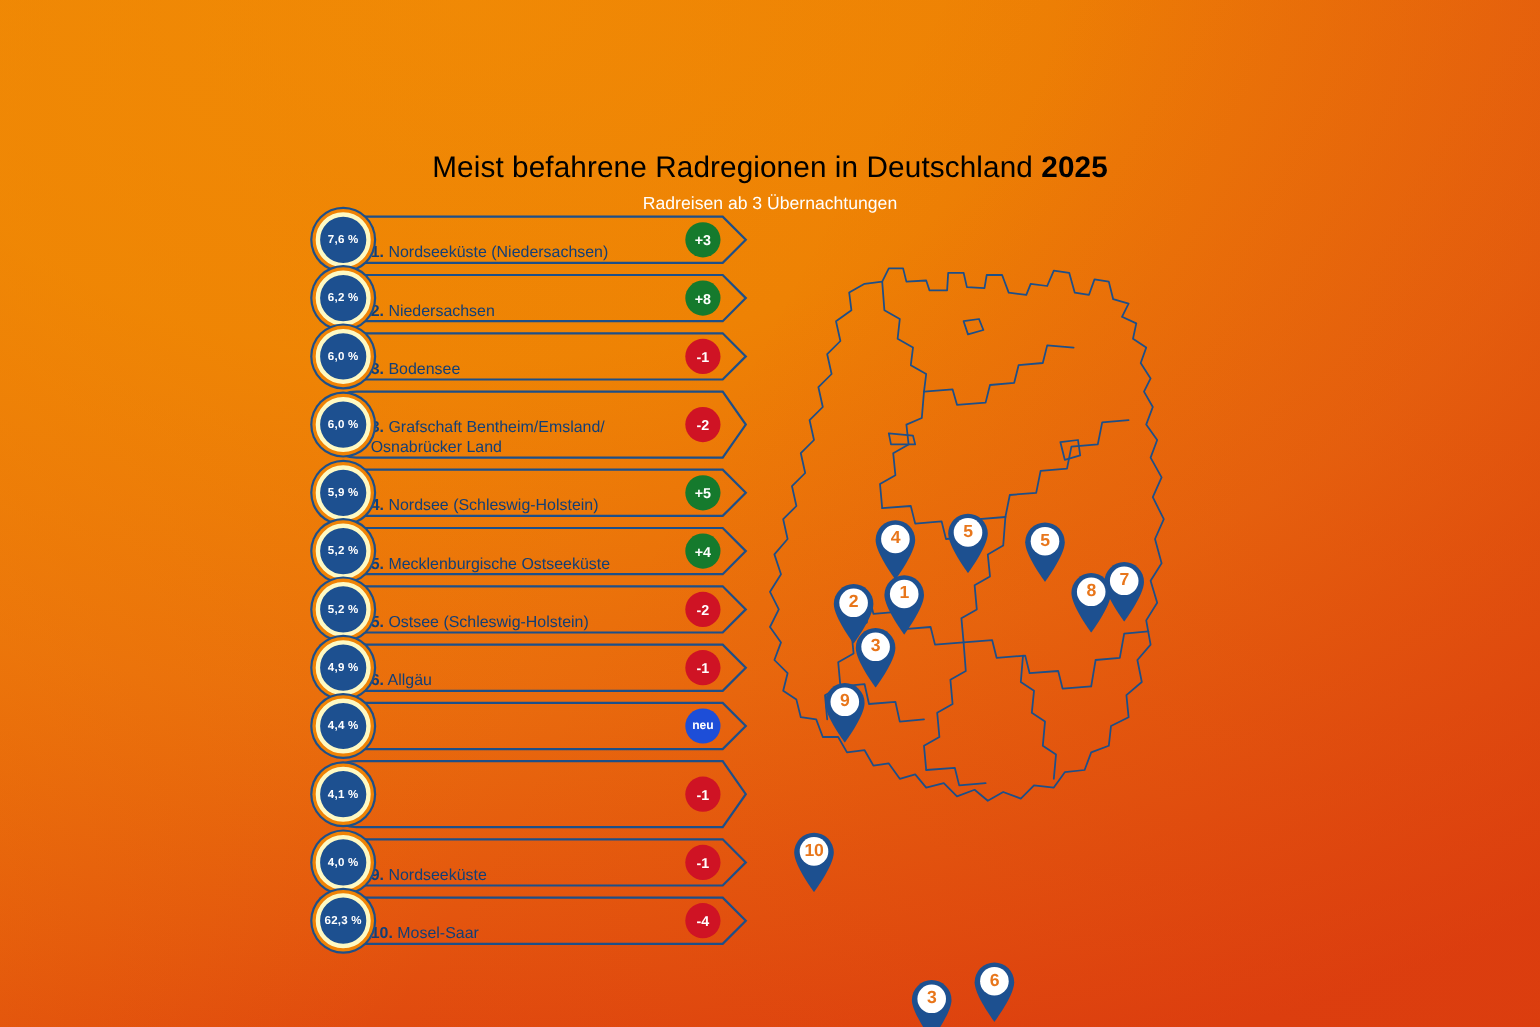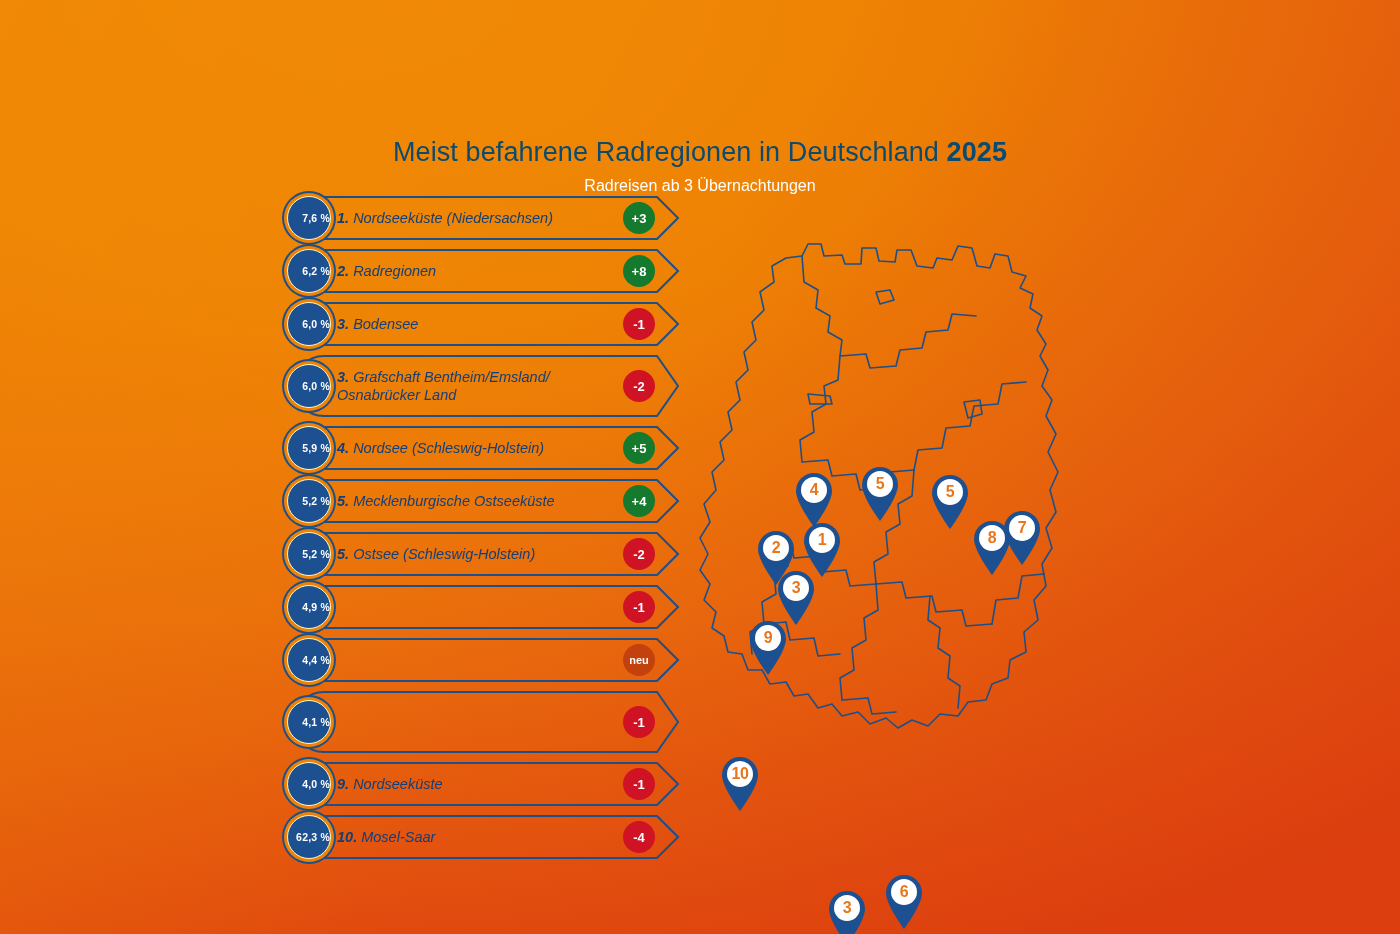--- a/index.html
+++ b/index.html
@@ -40,21 +40,21 @@
     position: absolute;
     left: 0;
     top: 136px;
     width: 1400px;
     text-align: center;
     pointer-events: none;
   }
   #page-title {
     font-size: 27px;
     line-height: 32px;
-    color: #0c4a6e;
+    color: #000000;
     font-weight: 400;
     letter-spacing: 0.1px;
     white-space: nowrap;
   }
   #page-title .yr { font-weight: 700; }
   #page-subtitle {
     margin-top: 8px;
     font-size: 16px;
     line-height: 20px;
     color: #ffffff;
@@ -94,46 +94,45 @@
   
   .pct-bubble {
     position: absolute;
     left: 0;
     top: 50%;
     transform: translateY(-50%);
     width: 42px;
     height: 42px;
     border-radius: 50%;
     background: #1d5090;
-    border: 1px solid #fef9c3;
+    border: 4px solid #fef9c3;
     box-shadow: 0 0 0 3px #ef8204, 0 0 0 5px #1d4f89;
     display: flex;
     align-items: center;
-    justify-content: flex-end;
+    justify-content: center;
     z-index: 3;
   }
   .pct-bubble span {
     color: #ffffff;
     font-size: 10.5px;
     font-weight: 700;
     letter-spacing: 0.2px;
     white-space: nowrap;
   }
 
   
   .row-label {
     position: absolute;
     left: 50px;
-    top: 0;
+    top: 12px;
     height: 100%;
     width: 260px;
     display: flex;
     align-items: center;
     z-index: 2;
-    font-style: italic;
   }
   .row-label .txt {
     color: #123f77;
     font-size: 14.5px;
     line-height: 18px;
     font-weight: 400;
   }
   .row-label .txt b {
     font-weight: 700;
   }
@@ -153,21 +152,21 @@
     z-index: 3;
   }
   .delta-badge span {
     color: #ffffff;
     font-size: 13px;
     font-weight: 700;
     line-height: 1;
   }
   .delta-badge.up   { background: #157a2d; }
   .delta-badge.down { background: #cf1324; }
-  .delta-badge.new  { background: #c2410c; }
+  .delta-badge.new  { background: #1d4ed8; }
   .delta-badge.new span { font-size: 11px; }
 
   
   #germany-map {
     position: absolute;
     left: 690px;
     top: 228px;
     width: 400px;
     height: 520px;
   }
@@ -233,21 +232,21 @@
       <div class="rank-row">
         <div class="row-shape">
           <svg viewBox="0 0 386 44" preserveAspectRatio="none">
             <path d="M 22 1 L 364 1 L 385 22 L 364 43 L 22 43 A 21 21 0 0 1 22 1 Z"></path>
           </svg>
         </div>
         <div class="pct-bubble">
           <span>6,2 %</span>
         </div>
         <div class="row-label">
-          <div class="txt"><b>2.</b> <span>Radregionen</span></div>
+          <div class="txt"><b>2.</b> <span>Niedersachsen</span></div>
         </div>
         <div class="delta-badge up">
           <span>+8</span>
         </div>
       </div>
       <div class="rank-row">
         <div class="row-shape">
           <svg viewBox="0 0 386 44" preserveAspectRatio="none">
             <path d="M 22 1 L 364 1 L 385 22 L 364 43 L 22 43 A 21 21 0 0 1 22 1 Z"></path>
           </svg>
@@ -327,20 +326,23 @@
         </div>
       </div>
       <div class="rank-row">
         <div class="row-shape">
           <svg viewBox="0 0 386 44" preserveAspectRatio="none">
             <path d="M 22 1 L 364 1 L 385 22 L 364 43 L 22 43 A 21 21 0 0 1 22 1 Z"></path>
           </svg>
         </div>
         <div class="pct-bubble">
           <span>4,9 %</span>
+        </div>
+        <div class="row-label">
+          <div class="txt"><b>6.</b> <span>Allgäu</span></div>
         </div>
         <div class="delta-badge down">
           <span>-1</span>
         </div>
       </div>
       <div class="rank-row">
         <div class="row-shape">
           <svg viewBox="0 0 386 44" preserveAspectRatio="none">
             <path d="M 22 1 L 364 1 L 385 22 L 364 43 L 22 43 A 21 21 0 0 1 22 1 Z"></path>
           </svg>

